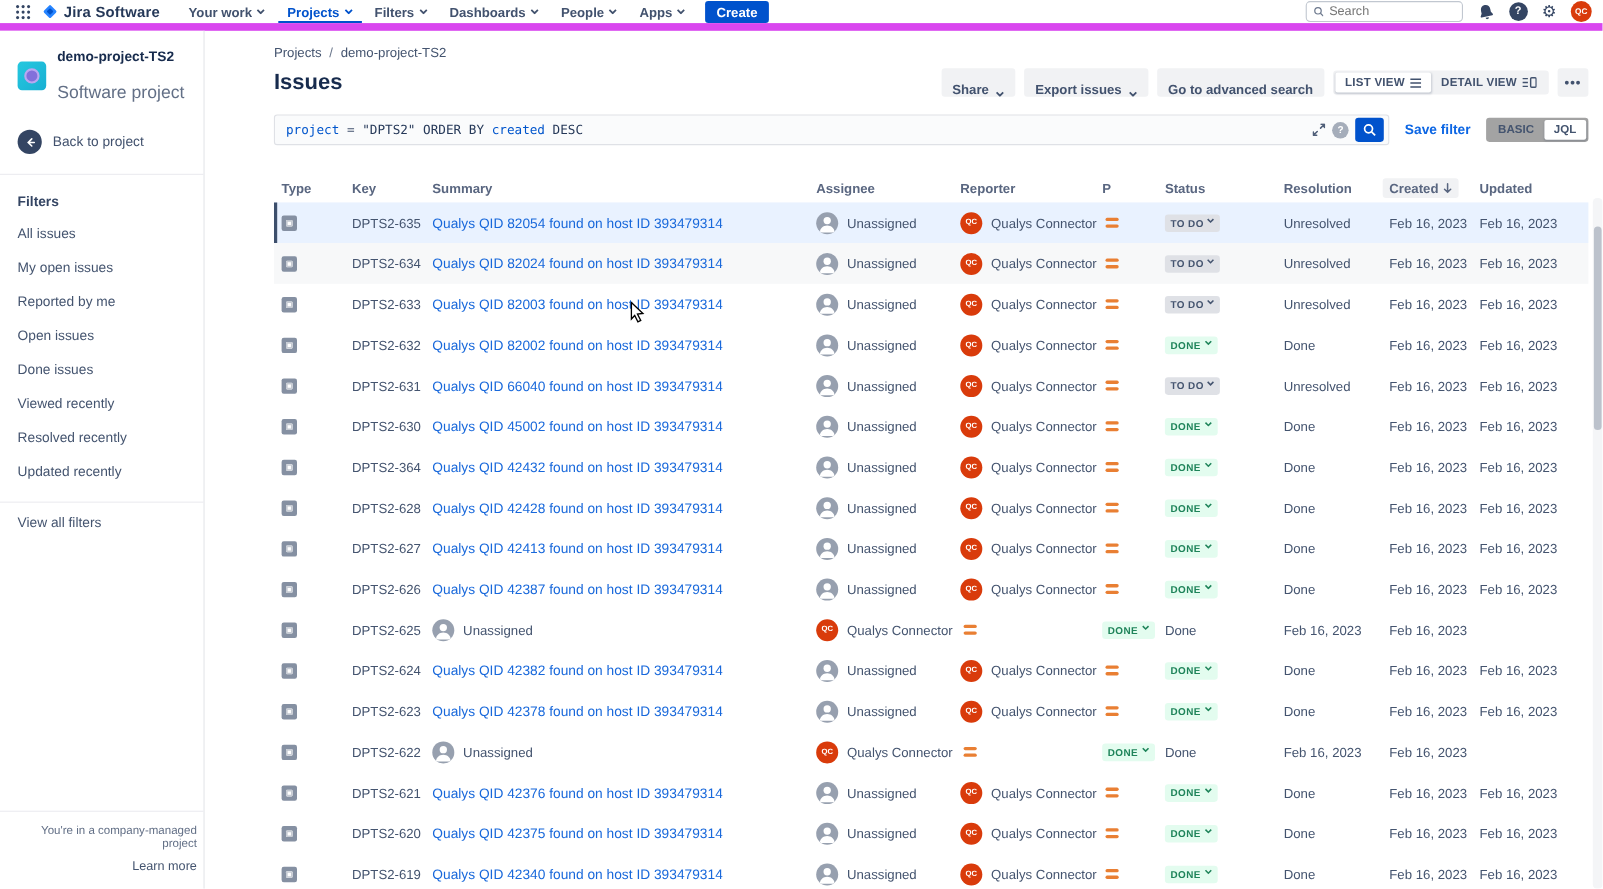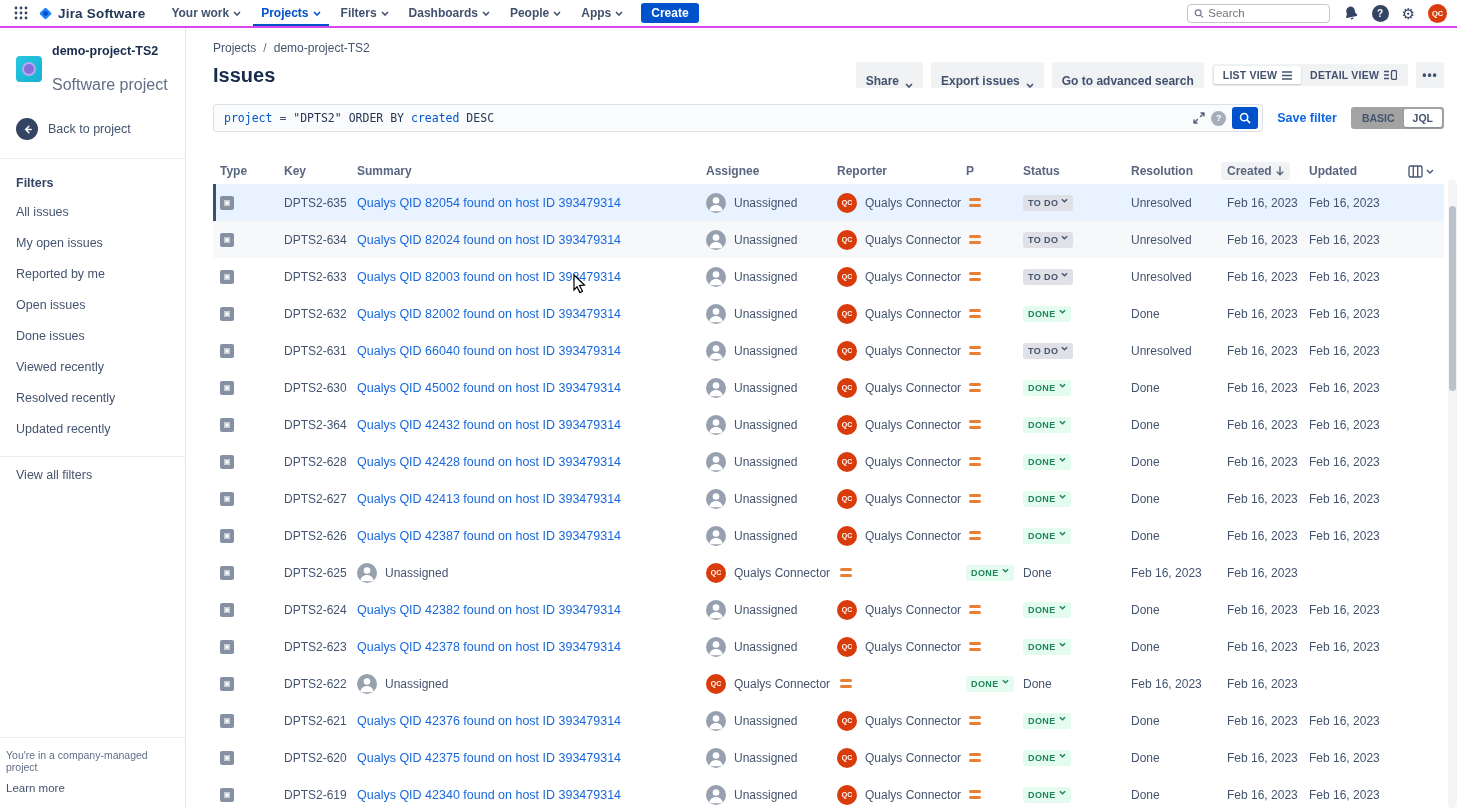--- a/index.html
+++ b/index.html
@@ -2,21 +2,21 @@
 <html><head>
 <meta charset="utf-8">
 <style>
   * { box-sizing: border-box; margin: 0; padding: 0; }
   html,body { width:1457px; height:808px; overflow:hidden; background:#fff;
     font-family:"Liberation Sans", sans-serif; color:#172B4D; }
   body { position:relative; }
 
   
   .topnav { height:28px; display:flex; align-items:center; padding:0 10px 0 10px;
-    border-bottom:2px solid #d946ef; background:#fff; }
+    border-bottom:7px solid #d946ef; background:#fff; }
   .appswitcher { width:22px; height:22px; display:flex; align-items:center; justify-content:center; cursor:pointer; }
   .logo { display:flex; align-items:center; gap:5px; margin:0 18px 0 6px; }
   .logo-text { font-size:13.5px; font-weight:600; color:#253858; letter-spacing:.2px; }
   .nav-items { display:flex; align-items:center; height:100%; gap:4px; }
   .nav-item { display:flex; align-items:center; gap:4px; height:100%; padding:0 8px;
     font-size:12px; font-weight:600; color:#42526E; cursor:pointer; }
   .nav-item .chev { stroke:#42526E; }
   .nav-true { color:#0052CC; box-shadow: inset 0 -2px 0 0 #0052CC; }
   .nav-true .chev { stroke:#0052CC; }
   .create-btn { margin-left:10px; background:#0052CC; color:#fff; font-size:12px; font-weight:600;
@@ -27,42 +27,42 @@
   .search-box input { border:none; outline:none; font-size:11.5px; width:100%; color:#42526E;
     font-family:"Liberation Sans", sans-serif; background:transparent; }
   .circle-icon { width:17px; height:17px; border-radius:50%; background:#344563; color:#fff;
     display:flex; align-items:center; justify-content:center; font-size:10px; font-weight:700; }
   .gear { font-size:15px; color:#344563; line-height:1; }
   .avatar { border-radius:50%; display:flex; align-items:center; justify-content:center; flex:0 0 auto; }
   .avatar.qc { background:#D93B0B; color:#fff; font-weight:700; }
   .nav-avatar { width:19px; height:19px; font-size:7.5px; }
 
   
-  .shell { display:flex; height:780px; }
+  .shell { display:flex; height:780px;gap:36px; }
 
   
   .sidebar { width:186px; border-right:1px solid #E4E6EA; position:relative; padding-top:16px; background:#fff; flex:0 0 auto; }
   .proj-head { display:flex; align-items:center; gap:10px; padding:0 16px; }
   .proj-avatar { width:26px; height:26px; border-radius:4px; background:linear-gradient(135deg,#25C8DF,#18AFD3);
     display:flex; align-items:center; justify-content:center; }
   .proj-avatar .inner { width:14px; height:14px; border-radius:50%; background:#8270DB; border:2px solid #B9A7F0; }
   .proj-name { font-size:12.5px; font-weight:600; color:#172B4D; }
   .proj-type { font-size:16px; color:#626F86; margin-top:18px; }
   .back-row { display:flex; align-items:center; gap:10px; padding:0 16px; margin-top:24px; cursor:pointer; }
   .back-circle { width:22px; height:22px; border-radius:50%; background:#344563; color:#fff;
     display:flex; align-items:center; justify-content:center; font-size:12px; }
   .back-label { font-size:12.5px; color:#42526E; }
   .side-divider { border:none; border-top:1px solid #EBECF0; margin:18px 0 0 0; }
   .filters-title { font-size:12.5px; font-weight:700; color:#344563; padding:0 16px; margin-top:17px; }
   .side-items { margin-top:6px; }
   .side-item { height:31px; display:flex; align-items:center; padding:0 16px; font-size:12.5px;
     color:#44546F; cursor:pointer; }
   .viewall { margin-top:2px; }
   .side-footer { position:absolute; left:0; right:0; bottom:0; border-top:1px solid #EBECF0;
-    padding:11px 6px 12px; text-align:left; }
+    padding:11px 6px 12px; text-align:right; }
   .side-footer .note { font-size:10.5px; color:#626F86; }
   .side-footer .learn { display:inline-block; margin-top:9px; font-size:11.5px; color:#44546F; cursor:pointer; }
 
   
   .main { flex:1; position:relative; padding:13px 13px 0 27px; overflow:hidden; }
   .breadcrumb { display:flex; align-items:center; gap:7px; font-size:12px; color:#44546F; }
   .breadcrumb a { color:#44546F; text-decoration:none; cursor:pointer; }
   .breadcrumb .sep { color:#6B778C; }
   .title-row { display:flex; align-items:center; justify-content:space-between; margin-top:7px; }
   .page-title { font-size:20px; font-weight:600; color:#172B4D; }

